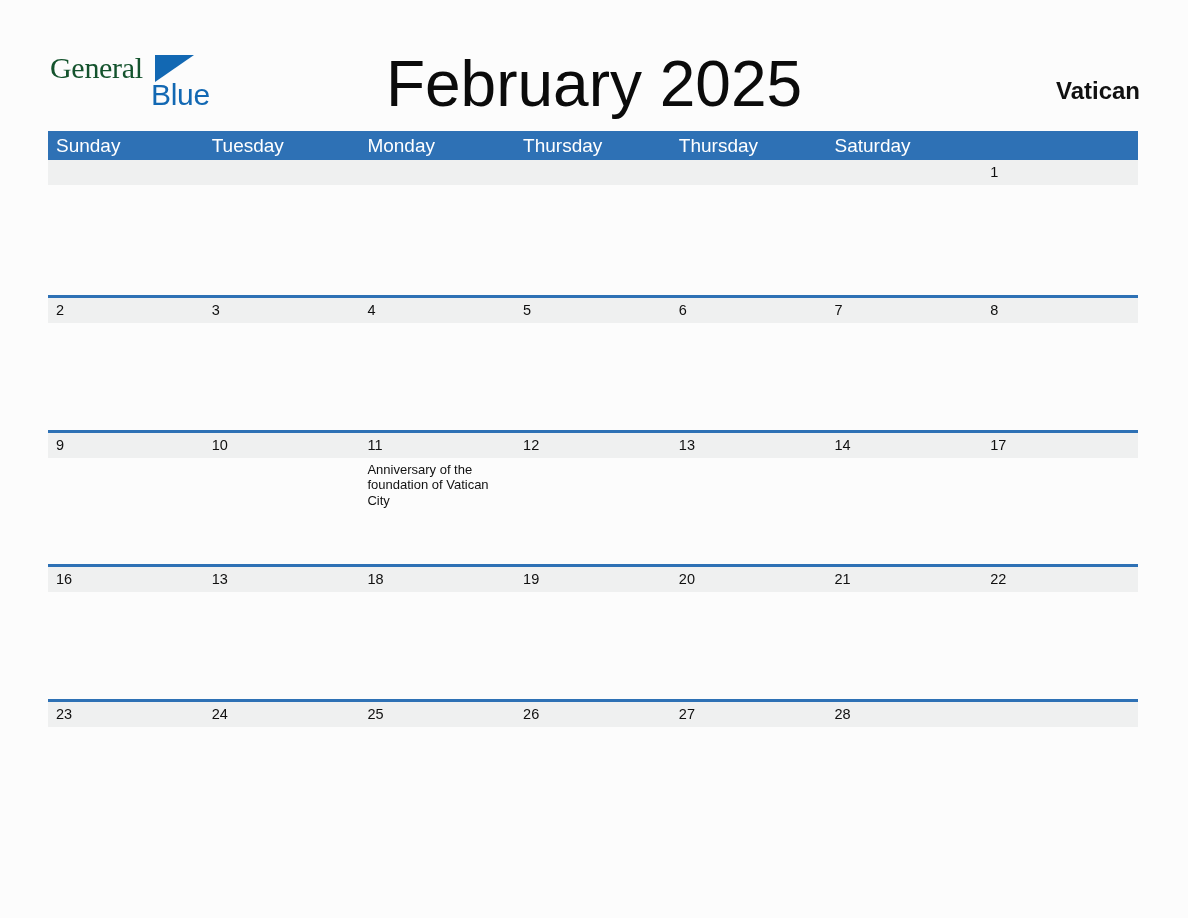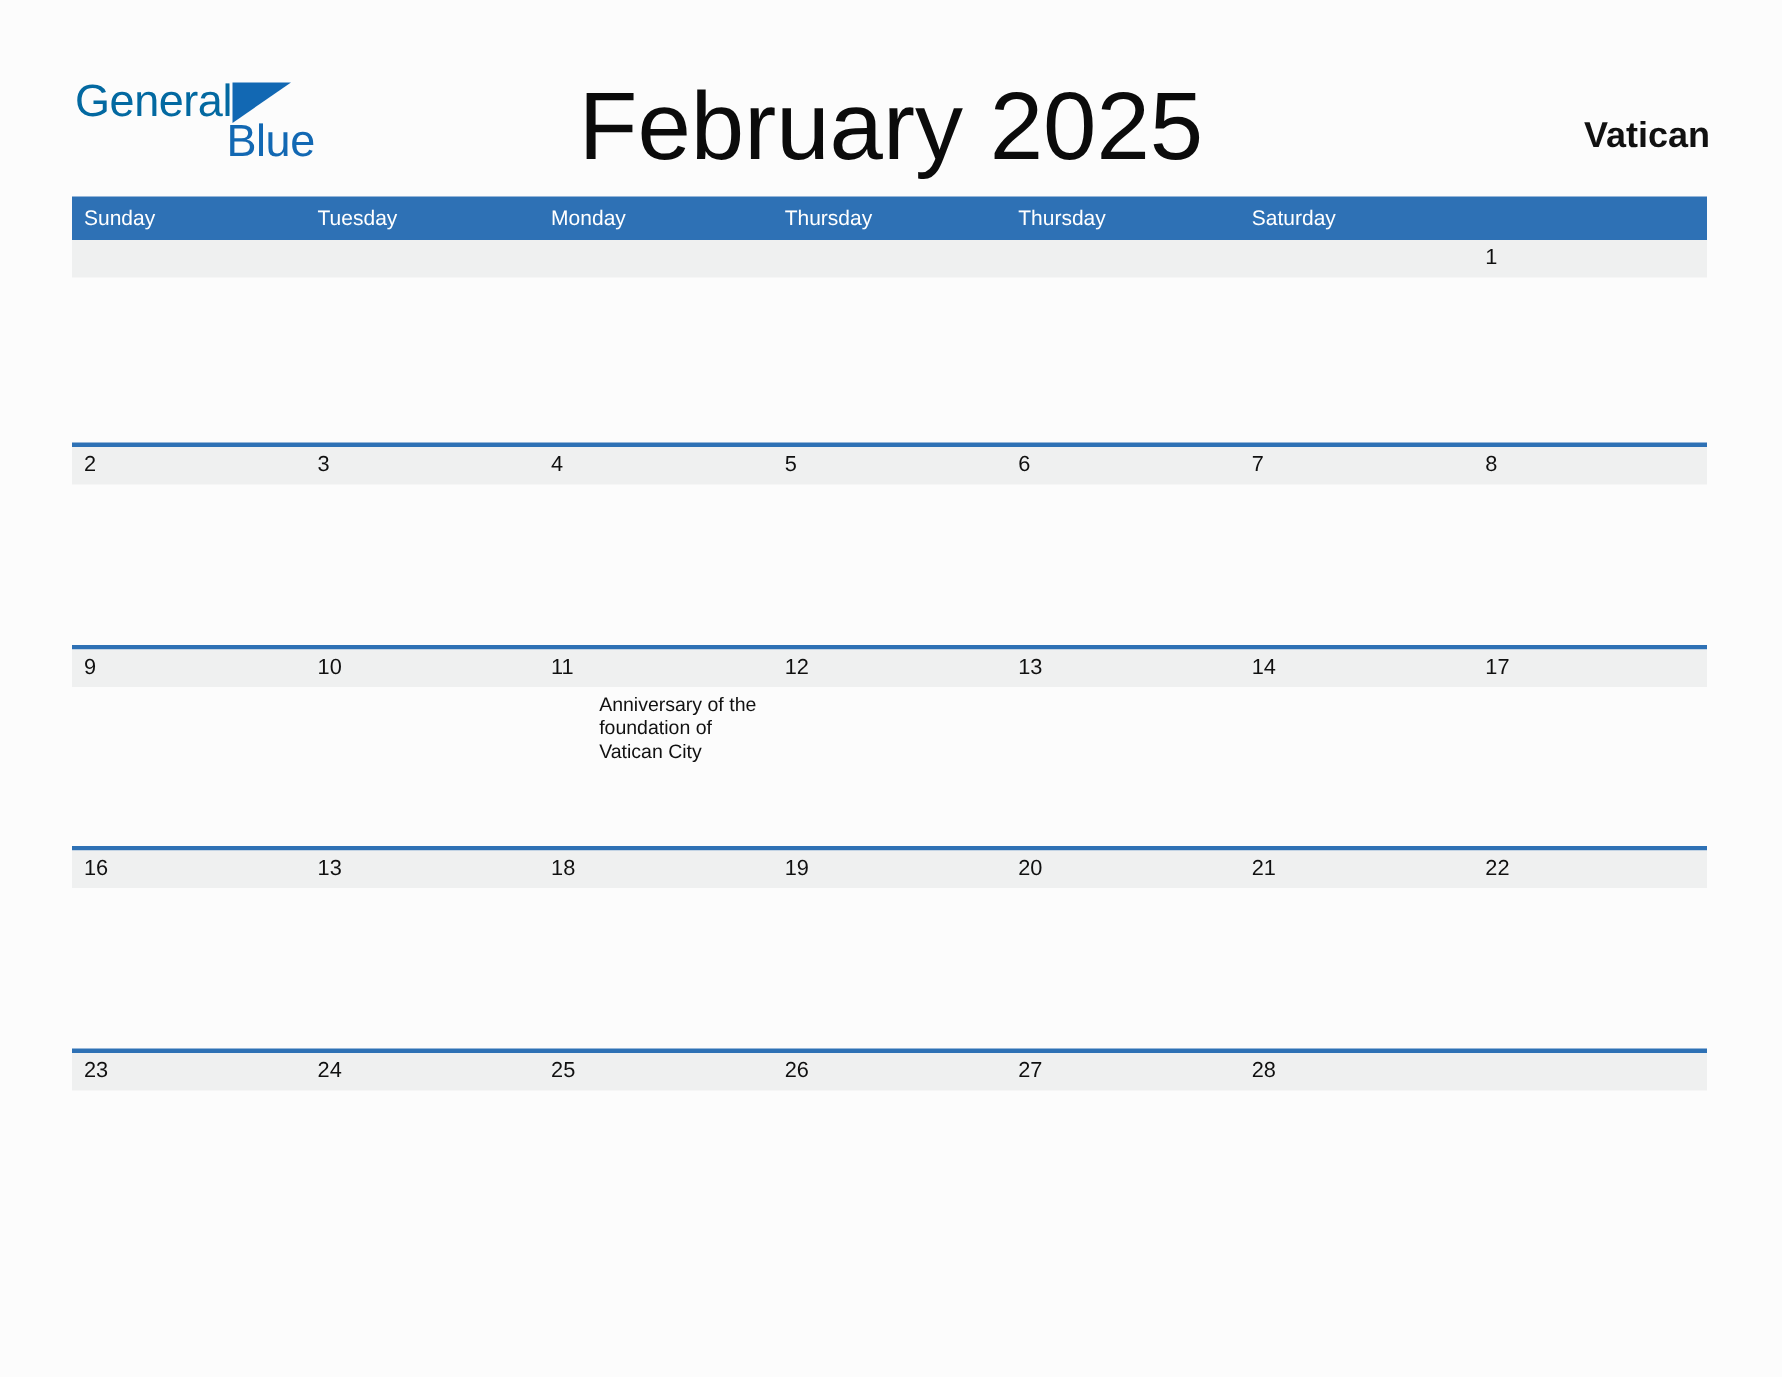--- a/index.html
+++ b/index.html
@@ -30,24 +30,24 @@
     position: absolute;
     left: 50px;
     top: 52px;
     width: 150px;
     height: 58px;
   }
   .logo-general {
     position: absolute;
     left: 0;
     top: 0;
-    font-family: Liberation Sans, sans-serif;
+    font-family: Liberation Serif, serif;
     font-size: 30px;
     line-height: 32px;
-    color: #0369a1;
+    color: #14532d;
     letter-spacing: -0.3px;
   }
   .logo-triangle {
     position: absolute;
     left: 105px;
     top: 3px;
     width: 0;
     height: 0;
     border-left: 39px solid #1268b3;
     border-bottom: 27px solid transparent;
@@ -99,21 +99,21 @@
   .weekday-row {
     display: flex;
     width: 1090px;
     height: 29px;
     background: #2e71b5;
   }
   .weekday-cell {
     width: 155.71px;
     height: 29px;
     color: #ffffff;
-    font-size: 14px;
+    font-size: 19px;
     line-height: 29px;
     padding-left: 8px;
     font-weight: 400;
     white-space: nowrap;
     overflow: hidden;
   }
 
   .week-row {
     width: 1090px;
     height: 134.8px;
@@ -146,21 +146,20 @@
 
   .event-strip {
     display: flex;
     width: 1090px;
     height: 106px;
     background: transparent;
   }
   .event-cell {
     width: 155.71px;
     padding: 4px 8px 0 8px;
-    margin-left: 32px;
   }
   .event-text {
     font-size: 13px;
     line-height: 15.6px;
     color: #111;
     font-weight: 400;
     word-wrap: break-word;
   }
   .event-text:empty { display: none; }
 </style>

